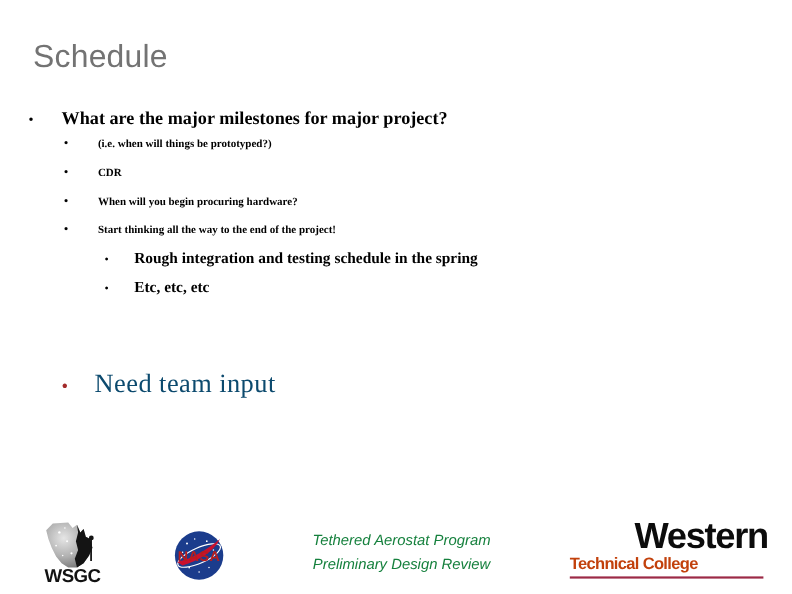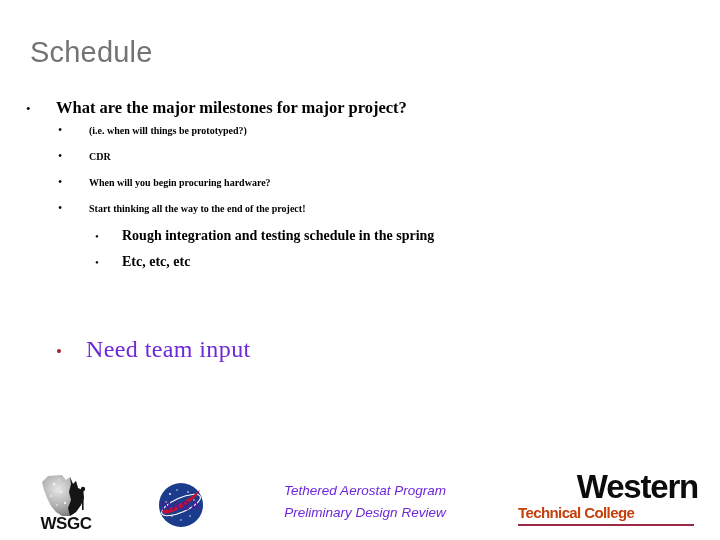--- a/index.html
+++ b/index.html
@@ -126,21 +126,21 @@
   #footer-caption {
     position: absolute;
     left: 250px;
     top: 14px;
     width: 230px;
     text-align: center;
     font-family: "Liberation Sans", "DejaVu Sans", sans-serif;
     font-style: italic;
     font-size: 13.5px;
     line-height: 22px;
-    color: #6d28d9;
+    color: #15803d;
     white-space: nowrap;
   }
 
   
   #wsgc-logo {
     position: absolute;
     left: 18px;
     top: 6px;
     width: 96px;
     height: 62px;
@@ -172,21 +172,21 @@
     top: 0;
     width: 100%;
     height: 100%;
     display: flex;
     align-items: center;
     justify-content: center;
     font-family: "Liberation Sans", "DejaVu Sans", sans-serif;
     font-weight: 700;
     font-size: 13px;
     letter-spacing: 0.5px;
-    color: #4c1d95;
+    color: #b91c1c;
     pointer-events: none;
   }
 
   
   #western-logo {
     position: absolute;
     left: 518px;
     top: 4px;
     width: 180px;
     height: 62px;
@@ -256,21 +256,21 @@
 
     <div class="bullet-row lvl3">
       <span class="bullet-mark">•</span>
       <span class="bullet-text">Etc, etc, etc</span>
     </div>
 
   </div>
 
   <div id="highlight-row">
     <span class="bullet-mark" id="highlight-mark" style="color: rgb(163, 42, 42);">•</span>
-    <span id="highlight-text" style="color: #6d28d9;">Need team input</span>
+    <span id="highlight-text" style="color: #0c4a6e;">Need team input</span>
   </div>
 
   <div id="footer">
 
     <div id="wsgc-logo">
       <svg width="96" height="48" viewBox="0 0 96 48">
         <defs>
           <radialGradient id="wsgcGrad" cx="38%" cy="35%" r="75%">
             <stop offset="0%" stop-color="#e6e6e6"></stop>
             <stop offset="55%" stop-color="#b0b0b0"></stop>

